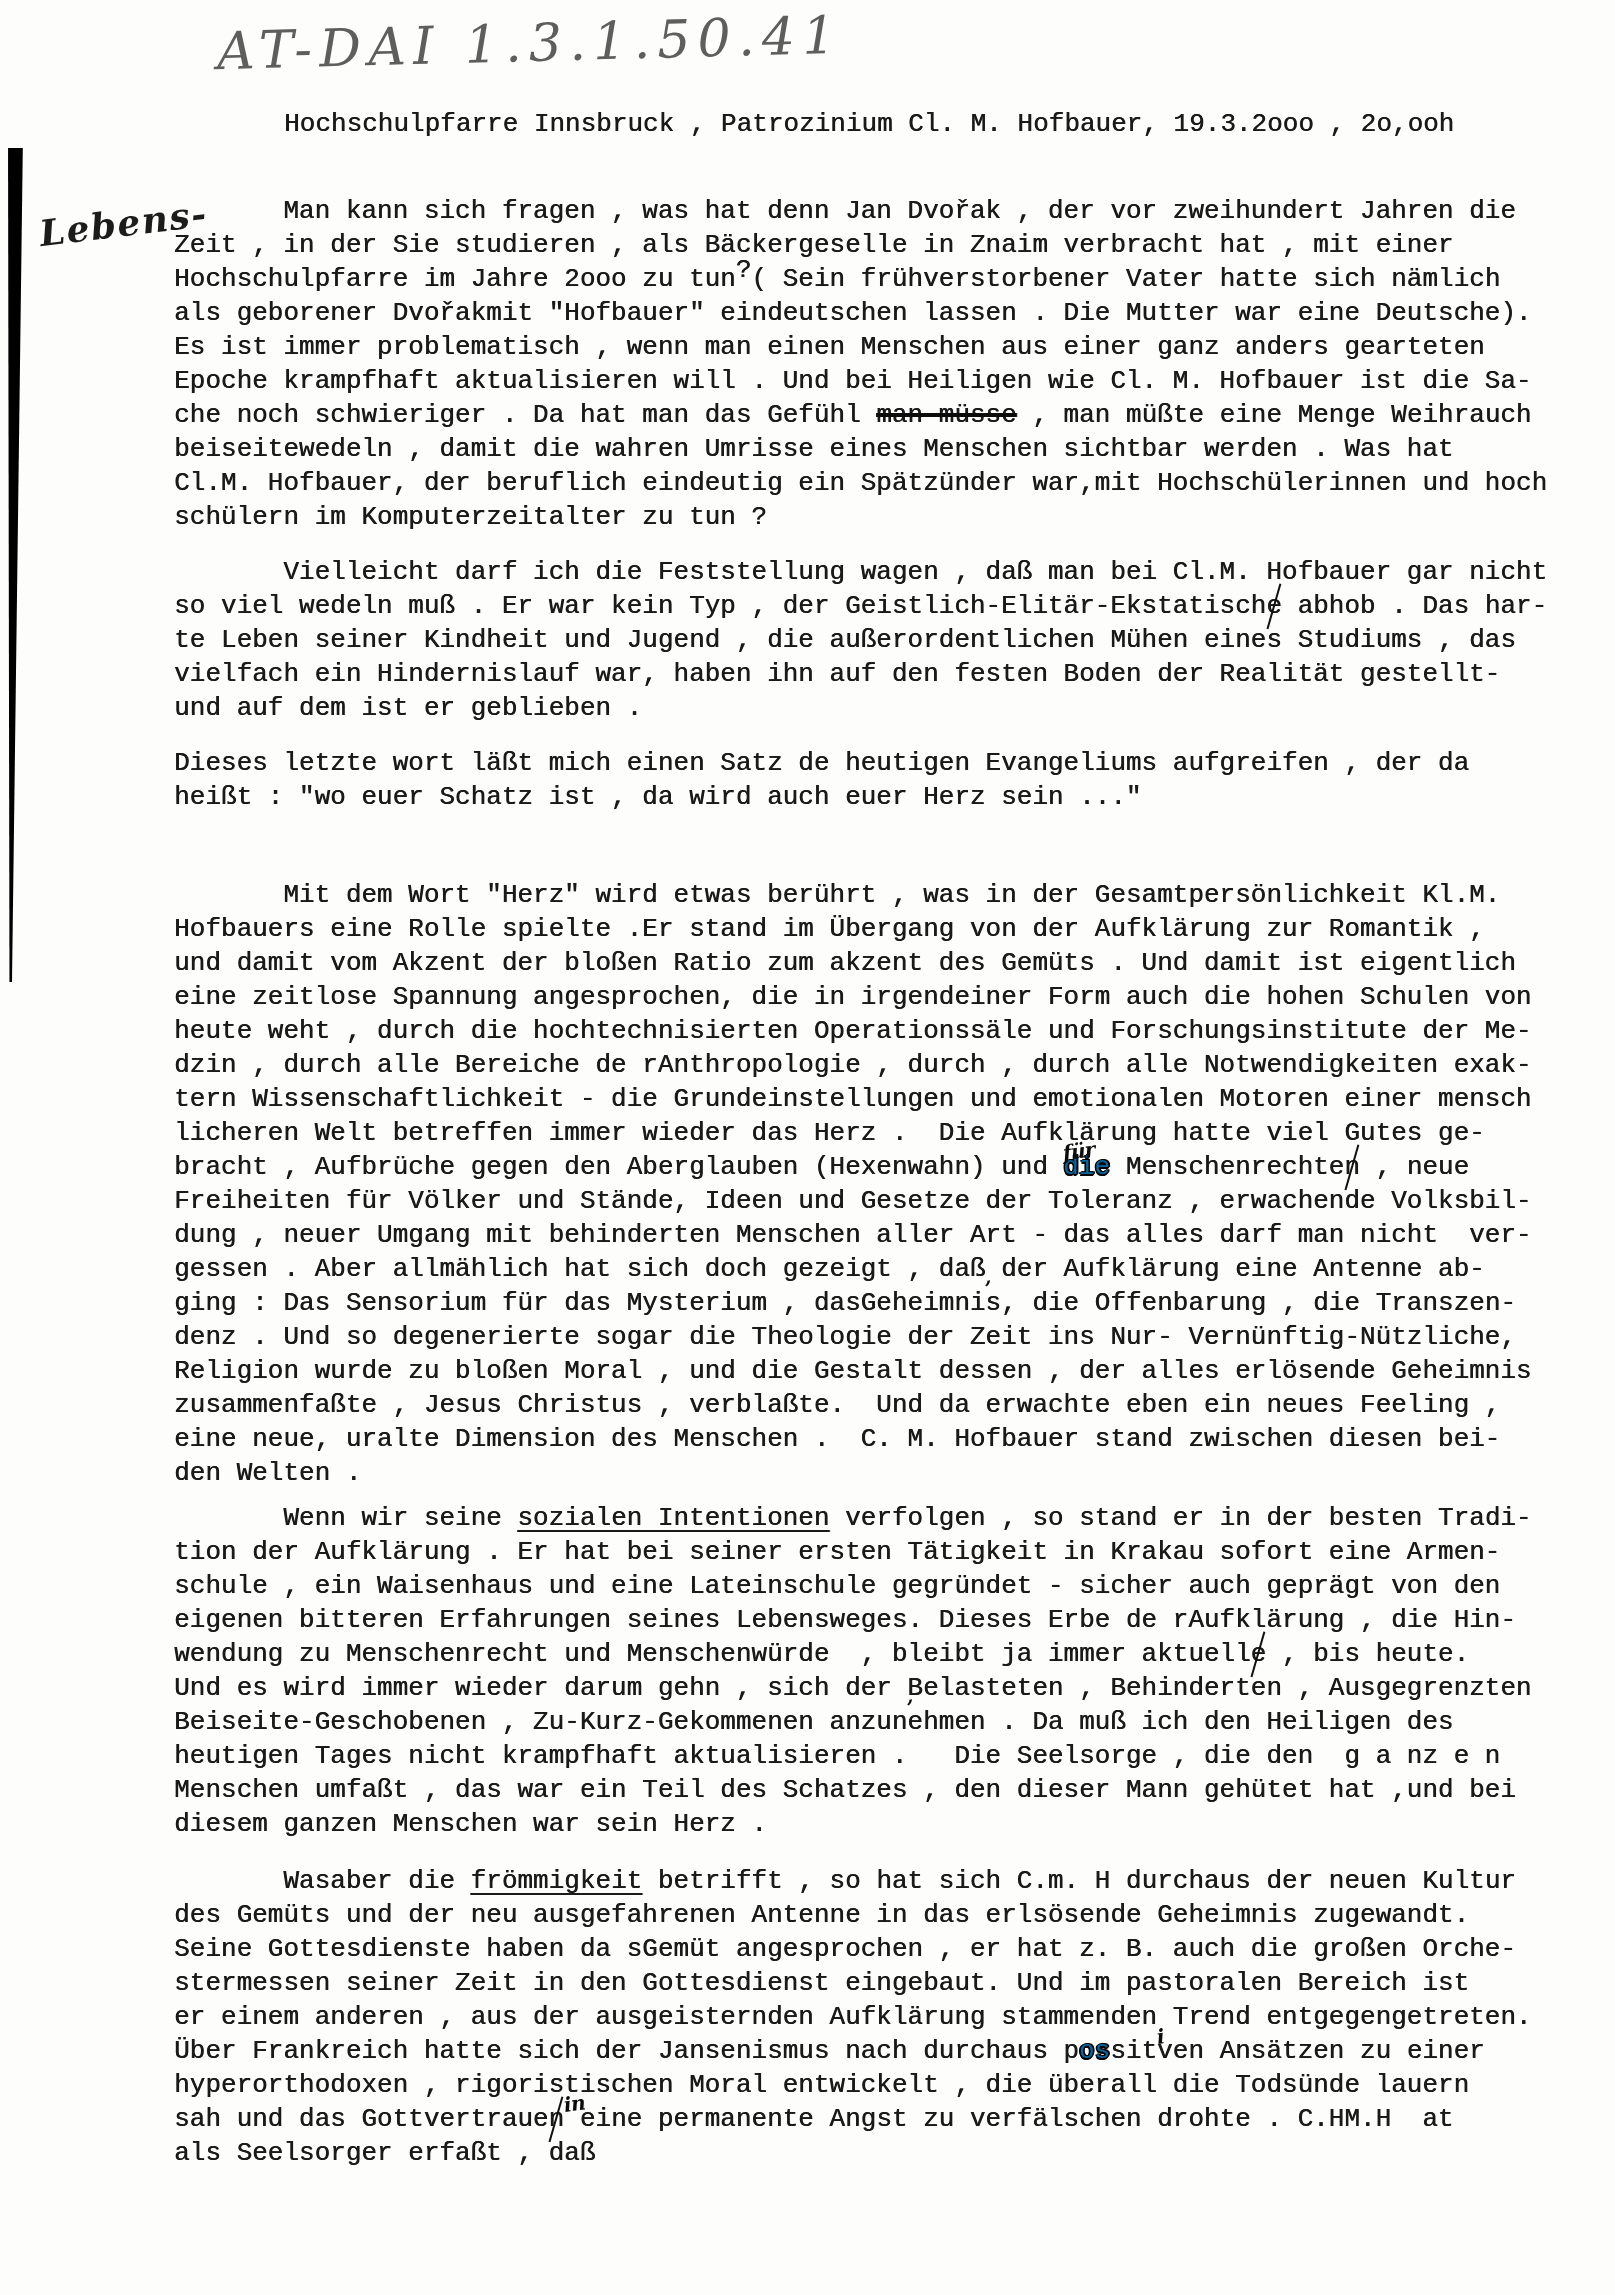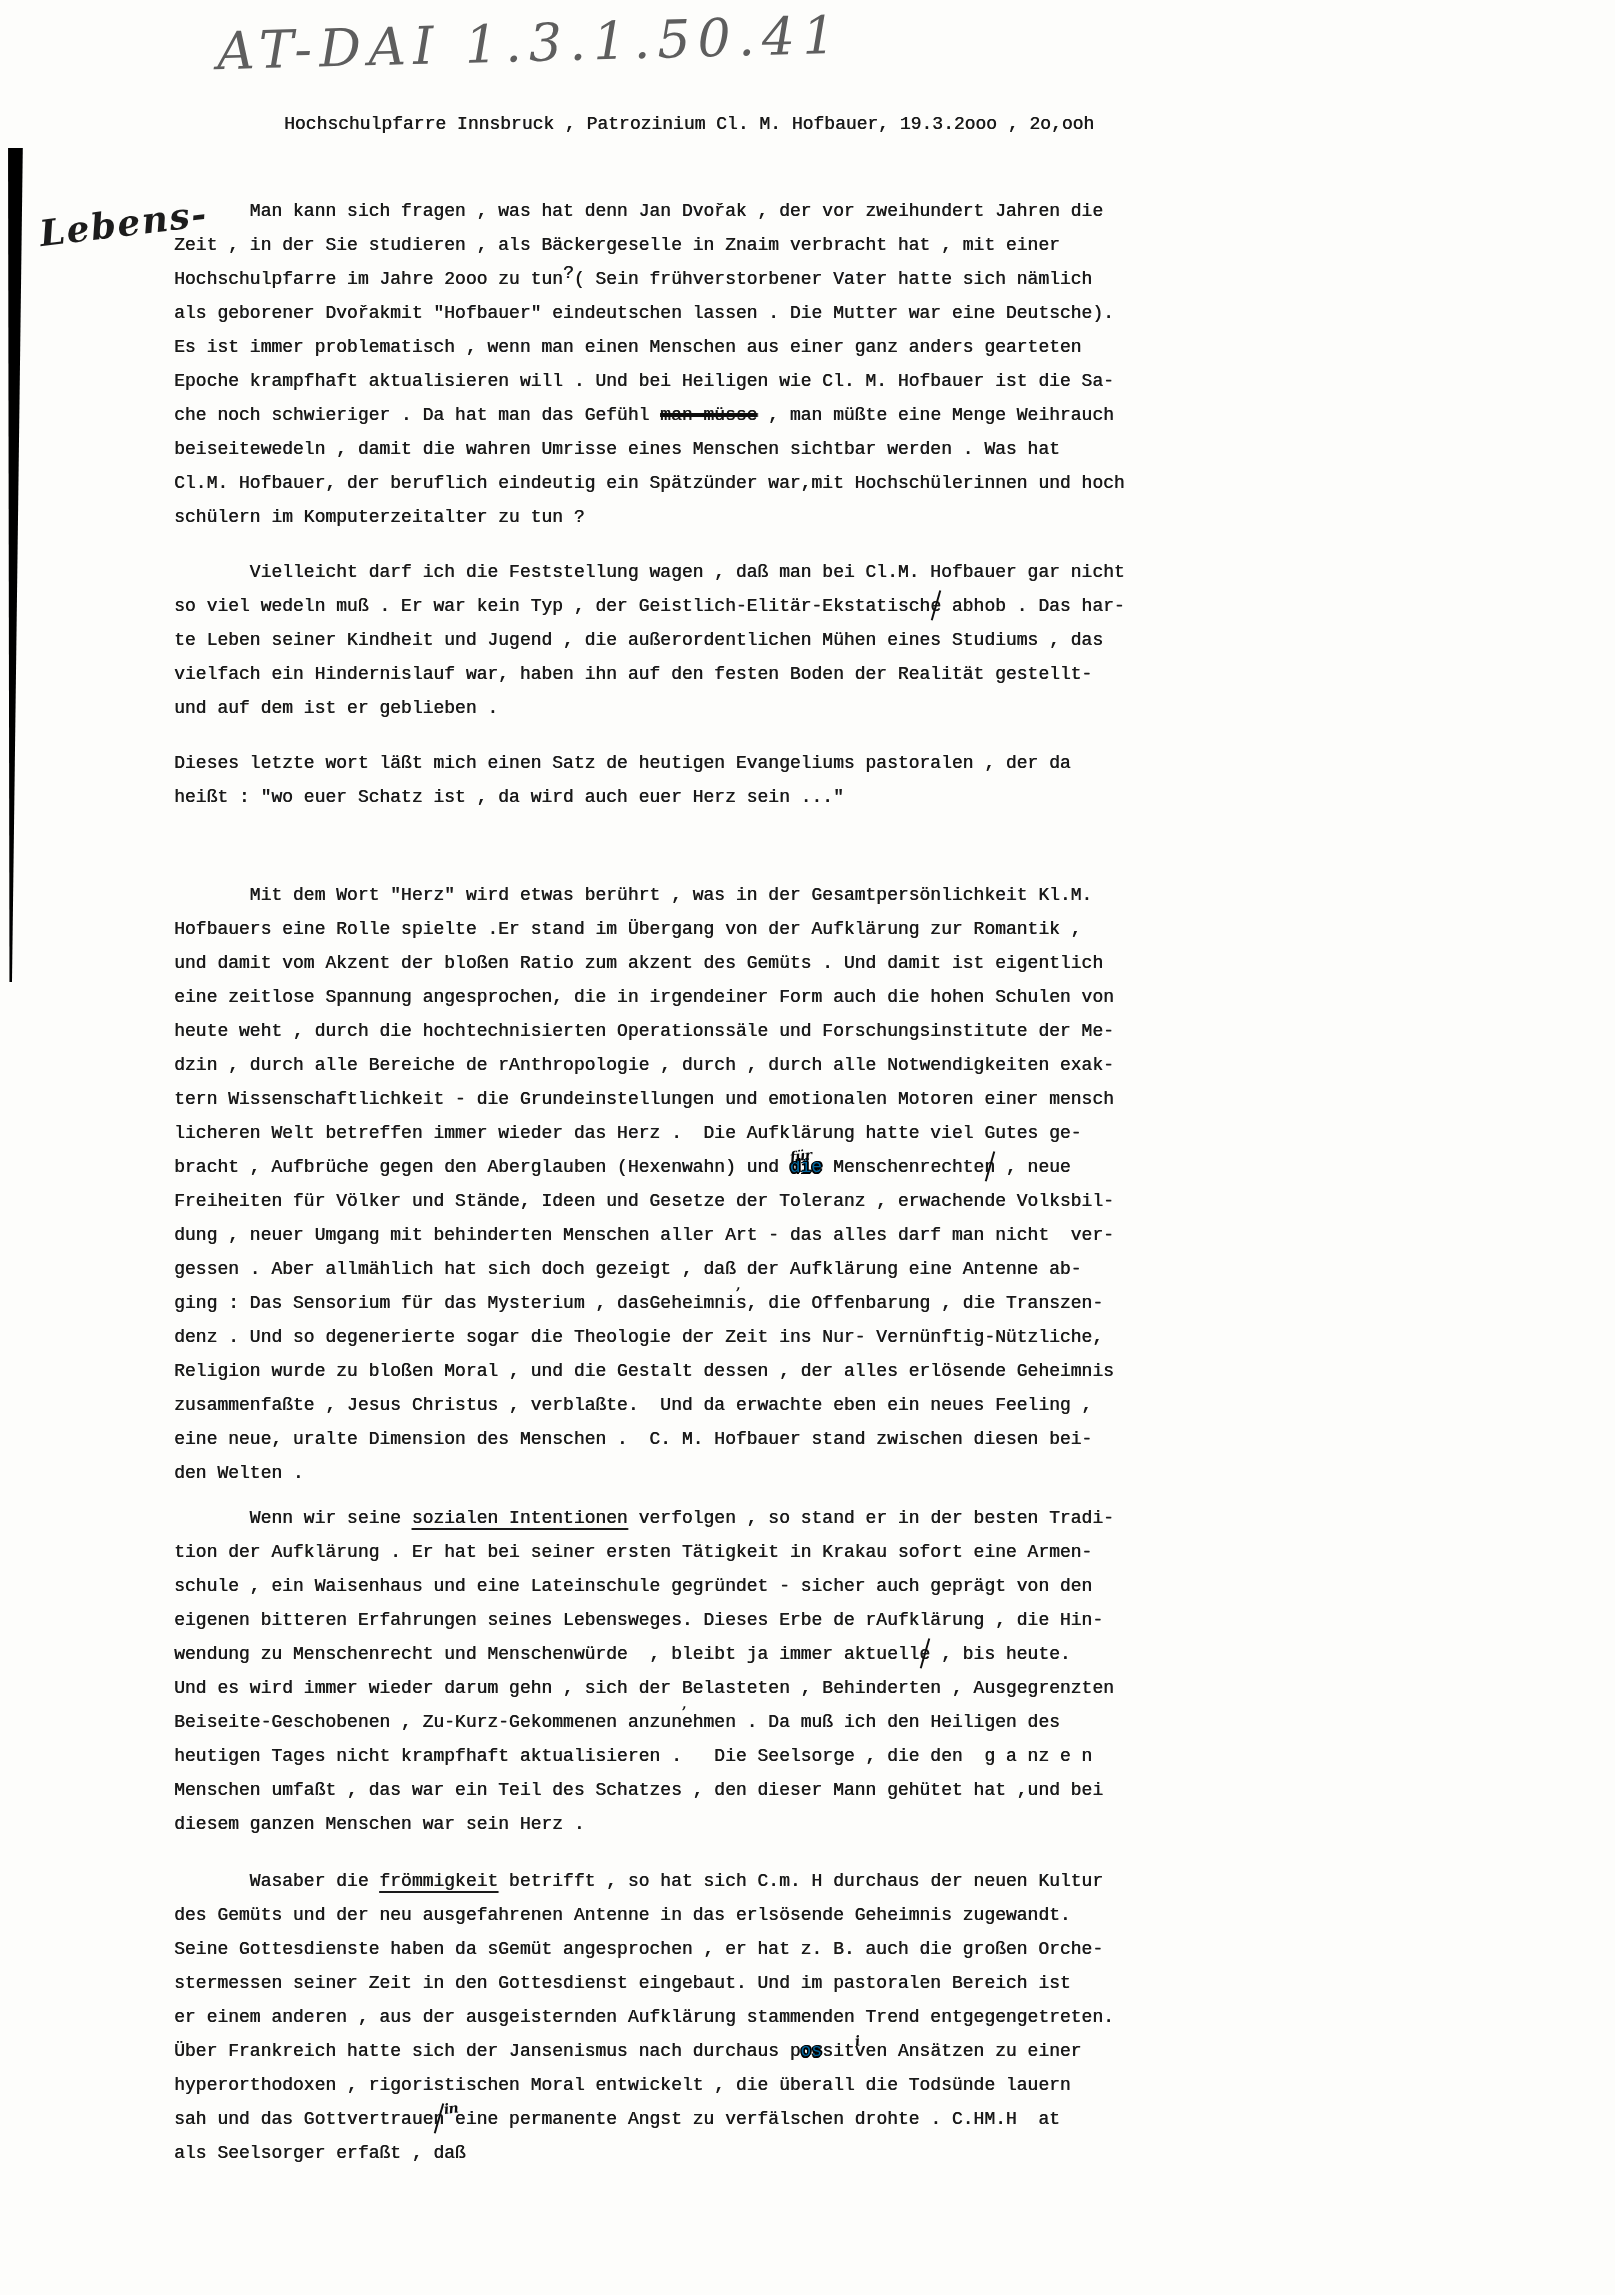--- a/index.html
+++ b/index.html
@@ -11,21 +11,21 @@
     font-family:"Liberation Mono", monospace;
     color:#1a1a1a;
   }
   
   .edge-artifact{
     position:absolute;left:4.8px;top:148px;width:18px;height:834px;
     background:#000;
     clip-path:polygon(18% 0,100% 0,40% 100%,26% 100%);
   }
   .typed{
-    font-size:18px;line-height:34px;
+    font-size:26px;line-height:34px;
     text-shadow:0.5px 0 0 currentColor;
     white-space:pre;
   }
   #doc-title{position:absolute;left:284px;top:107px;}
   .para{position:absolute;left:174px;}
   .doc-line{white-space:pre;}
   
   .seg-u{text-decoration:underline;text-decoration-thickness:2.4px;text-underline-offset:4.8px;}
   
   .seg-strike{text-decoration:line-through;text-decoration-thickness:4px;text-decoration-color:#0c0c0c;}
@@ -72,19 +72,19 @@
 
   <div id="archive-ref" class="handwriting">AT-DAI 1.3.1.50.41</div>
 
   <div id="margin-note" class="handwriting">Lebens-</div>
 
   <div id="doc-title" class="typed">Hochschulpfarre Innsbruck , Patrozinium Cl. M. Hofbauer, 19.3.2ooo , 2o,ooh</div>
 
   <div id="doc">
       <div class="para typed" style="top: 194px;"><div class="doc-line">       Man kann sich fragen , was hat denn Jan Dvořak , der vor zweihundert Jahren die</div><div class="doc-line">Zeit , in der Sie studieren , als Bäckergeselle in Znaim verbracht hat , mit einer</div><div class="doc-line">Hochschulpfarre im Jahre 2ooo zu tun<span class="seg-rsup">?</span>( Sein frühverstorbener Vater hatte sich nämlich</div><div class="doc-line">als geborener Dvořakmit "Hofbauer" eindeutschen lassen . Die Mutter war eine Deutsche).</div><div class="doc-line">Es ist immer problematisch , wenn man einen Menschen aus einer ganz anders gearteten</div><div class="doc-line">Epoche krampfhaft aktualisieren will . Und bei Heiligen wie Cl. M. Hofbauer ist die Sa-</div><div class="doc-line">che noch schwieriger . Da hat man das Gefühl <span class="seg-strike">man müsse</span> , man müßte eine Menge Weihrauch</div><div class="doc-line">beiseitewedeln , damit die wahren Umrisse eines Menschen sichtbar werden . Was hat</div><div class="doc-line">Cl.M. Hofbauer, der beruflich eindeutig ein Spätzünder war,mit Hochschülerinnen und hoch</div><div class="doc-line">schülern im Komputerzeitalter zu tun ?</div></div>
       <div class="para typed" style="top: 555px;"><div class="doc-line">       Vielleicht darf ich die Feststellung wagen , daß man bei Cl.M. Hofbauer gar nicht</div><div class="doc-line">so viel wedeln muß . Er war kein Typ , der Geistlich-Elitär-Ekstatisch<span class="seg-slash">e</span> abhob . Das har-</div><div class="doc-line">te Leben seiner Kindheit und Jugend , die außerordentlichen Mühen eines Studiums , das</div><div class="doc-line">vielfach ein Hindernislauf war, haben ihn auf den festen Boden der Realität gestellt-</div><div class="doc-line">und auf dem ist er geblieben .</div></div>
-      <div class="para typed" style="top: 746px;"><div class="doc-line">Dieses letzte wort läßt mich einen Satz de heutigen Evangeliums pastoralen , der da</div><div class="doc-line">heißt : "wo euer Schatz ist , da wird auch euer Herz sein ..."</div></div>
+      <div class="para typed" style="top: 746px;"><div class="doc-line">Dieses letzte wort läßt mich einen Satz de heutigen Evangeliums aufgreifen , der da</div><div class="doc-line">heißt : "wo euer Schatz ist , da wird auch euer Herz sein ..."</div></div>
       <div class="para typed" style="top: 878px;"><div class="doc-line">       Mit dem Wort "Herz" wird etwas berührt , was in der Gesamtpersönlichkeit Kl.M.</div><div class="doc-line">Hofbauers eine Rolle spielte .Er stand im Übergang von der Aufklärung zur Romantik ,</div><div class="doc-line">und damit vom Akzent der bloßen Ratio zum akzent des Gemüts . Und damit ist eigentlich</div><div class="doc-line">eine zeitlose Spannung angesprochen, die in irgendeiner Form auch die hohen Schulen von</div><div class="doc-line">heute weht , durch die hochtechnisierten Operationssäle und Forschungsinstitute der Me-</div><div class="doc-line">dzin , durch alle Bereiche de rAnthropologie , durch , durch alle Notwendigkeiten exak-</div><div class="doc-line">tern Wissenschaftlichkeit - die Grundeinstellungen und emotionalen Motoren einer mensch</div><div class="doc-line">licheren Welt betreffen immer wieder das Herz .  Die Aufklärung hatte viel Gutes ge-</div><div class="doc-line">bracht , Aufbrüche gegen den Aberglauben (Hexenwahn) und <span class="seg-hsup">für</span><span class="seg-blot">die</span> Menschenrechte<span class="seg-slash">n</span> , neue</div><div class="doc-line">Freiheiten für Völker und Stände, Ideen und Gesetze der Toleranz , erwachende Volksbil-</div><div class="doc-line">dung , neuer Umgang mit behinderten Menschen aller Art - das alles darf man nicht  ver-</div><div class="doc-line">gessen . Aber allmählich hat sich doch gezeigt , daß der Aufklärung eine Antenne ab-</div><div class="doc-line">ging : Das Sensorium für das Mysterium , dasGeheimni<span class="seg-hsup">ʼ</span>s, die Offenbarung , die Transzen-</div><div class="doc-line">denz . Und so degenerierte sogar die Theologie der Zeit ins Nur- Vernünftig-Nützliche,</div><div class="doc-line">Religion wurde zu bloßen Moral , und die Gestalt dessen , der alles erlösende Geheimnis</div><div class="doc-line">zusammenfaßte , Jesus Christus , verblaßte.  Und da erwachte eben ein neues Feeling ,</div><div class="doc-line">eine neue, uralte Dimension des Menschen .  C. M. Hofbauer stand zwischen diesen bei-</div><div class="doc-line">den Welten .</div></div>
       <div class="para typed" style="top: 1501px;"><div class="doc-line">       Wenn wir seine <span class="seg-u">sozialen Intentionen</span> verfolgen , so stand er in der besten Tradi-</div><div class="doc-line">tion der Aufklärung . Er hat bei seiner ersten Tätigkeit in Krakau sofort eine Armen-</div><div class="doc-line">schule , ein Waisenhaus und eine Lateinschule gegründet - sicher auch geprägt von den</div><div class="doc-line">eigenen bitteren Erfahrungen seines Lebensweges. Dieses Erbe de rAufklärung , die Hin-</div><div class="doc-line">wendung zu Menschenrecht und Menschenwürde  , bleibt ja immer aktuell<span class="seg-slash">e</span> , bis heute.</div><div class="doc-line">Und es wird immer wieder darum gehn , sich der Belasteten , Behinderten , Ausgegrenzten</div><div class="doc-line">Beiseite-Geschobenen , Zu-Kurz-Gekommenen anzun<span class="seg-hsup">ʼ</span>ehmen . Da muß ich den Heiligen des</div><div class="doc-line">heutigen Tages nicht krampfhaft aktualisieren .   Die Seelsorge , die den  g a nz e n</div><div class="doc-line">Menschen umfaßt , das war ein Teil des Schatzes , den dieser Mann gehütet hat ,und bei</div><div class="doc-line">diesem ganzen Menschen war sein Herz .</div></div>
       <div class="para typed" style="top: 1864px;"><div class="doc-line">       Wasaber die <span class="seg-u">frömmigkeit</span> betrifft , so hat sich C.m. H durchaus der neuen Kultur</div><div class="doc-line">des Gemüts und der neu ausgefahrenen Antenne in das erlsösende Geheimnis zugewandt.</div><div class="doc-line">Seine Gottesdienste haben da sGemüt angesprochen , er hat z. B. auch die großen Orche-</div><div class="doc-line">stermessen seiner Zeit in den Gottesdienst eingebaut. Und im pastoralen Bereich ist</div><div class="doc-line">er einem anderen , aus der ausgeisternden Aufklärung stammenden Trend entgegengetreten.</div><div class="doc-line">Über Frankreich hatte sich der Jansenismus nach durchaus p<span class="seg-blot">os</span>sit<span class="seg-hsup">i</span>ven Ansätzen zu einer</div><div class="doc-line">hyperorthodoxen , rigoristischen Moral entwickelt , die überall die Todsünde lauern</div><div class="doc-line">sah und das Gottvertraue<span class="seg-slash">n</span><span class="seg-hsup">in</span> eine permanente Angst zu verfälschen drohte . C.HM.H  at</div><div class="doc-line">als Seelsorger erfaßt , daß</div></div>
     </div>
 </div>
 
 
 </body></html>

